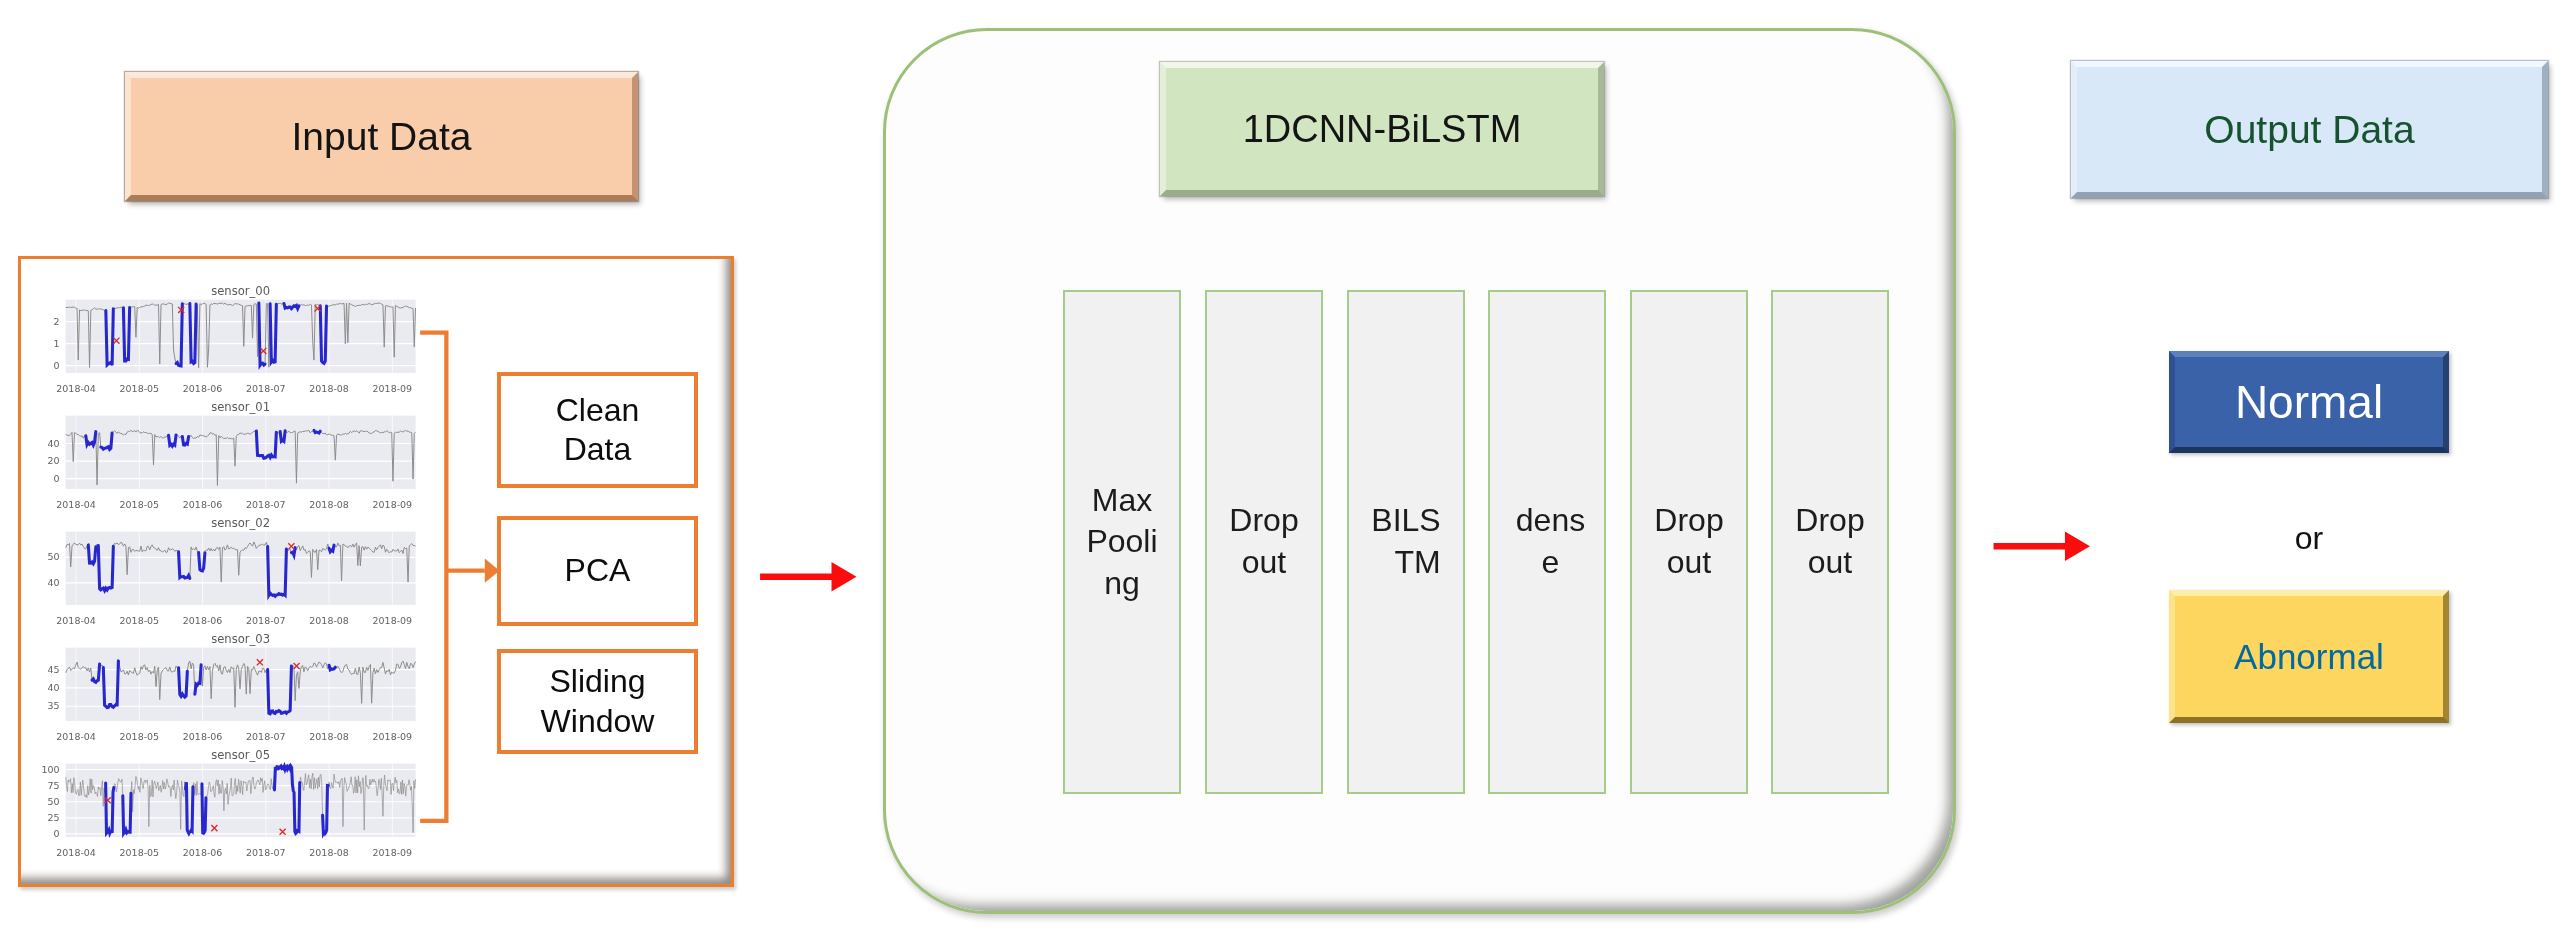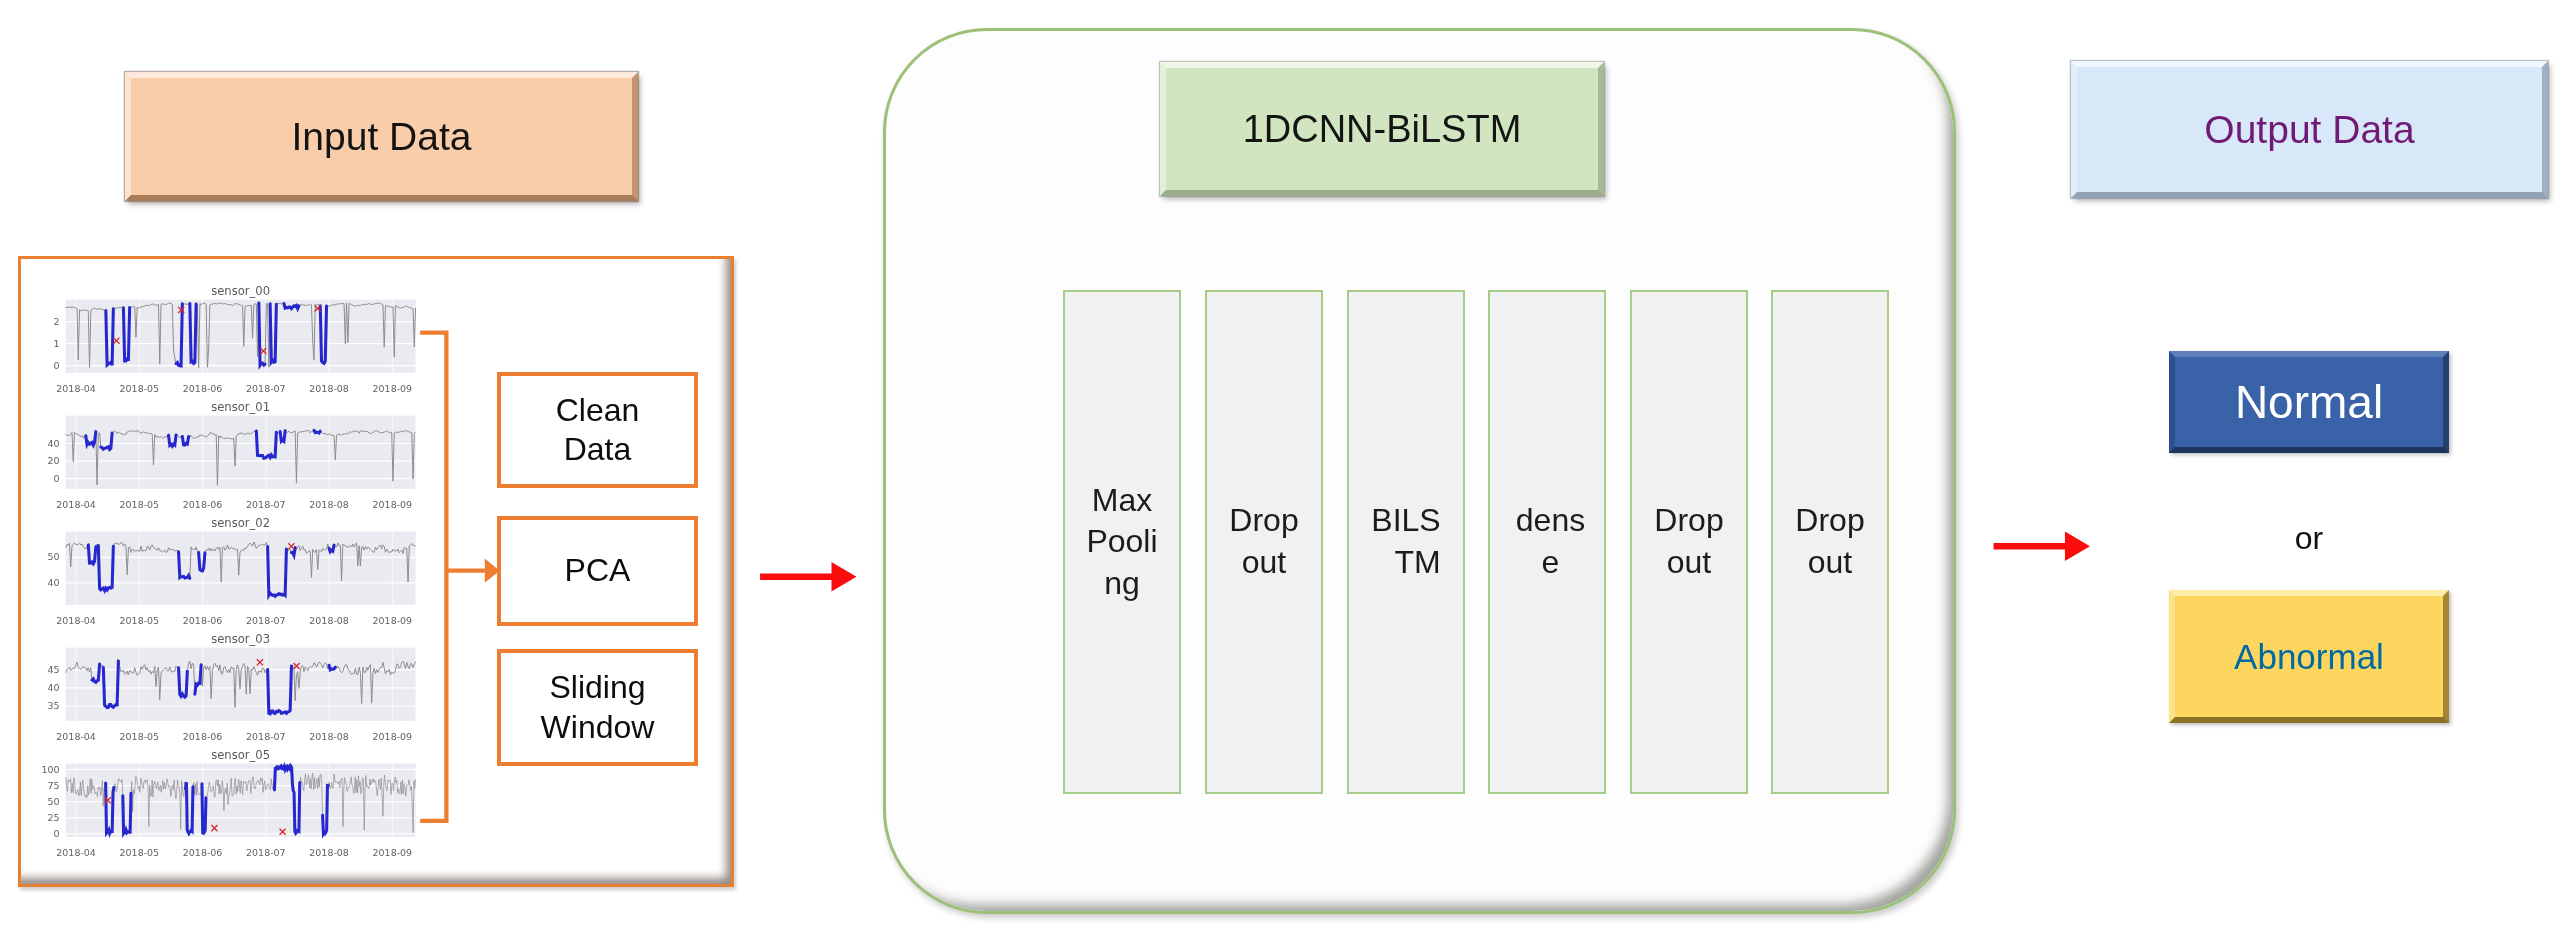--- a/index.html
+++ b/index.html
@@ -14,32 +14,32 @@
     border-color:#fdeadc #c59272 #ab7c59 #fce3cd;
     box-shadow:0 0 0 1.2px rgba(100,75,55,.45),3.1px 4.3px 5.5px rgba(0,0,0,.3);
     font-size:39px;color:#141414;margin-top:8px;}
   #model-header{left:1160px;top:62px;width:444px;height:134px;background:#d2e5c1;
     border-color:#f0f7e9 #a6b998 #99ac8c #e3efd6;
     box-shadow:0 0 0 1.2px rgba(105,115,95,.4),3.1px 4.3px 5.5px rgba(0,0,0,.28);
     font-size:38px;color:#141414;}
   #output-header{left:2071px;top:61px;width:477px;height:137px;background:#d8e8f8;
     border-color:#f1f7fe #9fb0c2 #91a2b4 #e4eefb;
     box-shadow:0 0 0 1.2px rgba(90,100,115,.4),3.1px 4.3px 5.5px rgba(0,0,0,.28);
-    font-size:39px;color:#701a75;}
+    font-size:39px;color:#14532d;}
 
   #input-container{position:absolute;left:18.3px;top:256px;width:716px;height:631px;
     background:#ffffff;border:3.7px solid #e8802f;
     box-shadow:inset -9.8px -11px 8.5px -4.9px rgba(40,25,15,.5),1.8px 3.1px 3.7px rgba(0,0,0,.2);}
 
   .step-box{position:absolute;left:497px;width:201px;background:#ffffff;border:4.3px solid #ed7d31;
     display:flex;align-items:center;justify-content:center;text-align:center;
     font-size:32px;color:#0d0d0d;line-height:1.22;}
   #step-clean{top:372px;height:116px;}
   #step-pca{top:516px;height:110px;}
-  #step-window{top:649px;height:117px;}
+  #step-window{top:649px;height:105px;}
 
   #model-container{position:absolute;left:883px;top:28px;width:1073px;height:886px;
     background:#fdfdfd;border:3.1px solid #9cc078;border-radius:104px;
     box-shadow:inset -12.2px -13.4px 12.2px -7.3px rgba(30,35,25,.42),2.4px 3.7px 6.1px rgba(0,0,0,.2);}
 
   .layer-box{position:absolute;top:290px;width:118px;height:504px;background:#f1f1f1;
     border:2.4px solid #a6cc8a;display:flex;align-items:center;justify-content:center;
     text-align:center;font-size:32px;color:#1c1c1c;line-height:1.3;}
 
   #result-normal{left:2169px;top:351px;width:280px;height:102px;background:#3a62a8;

